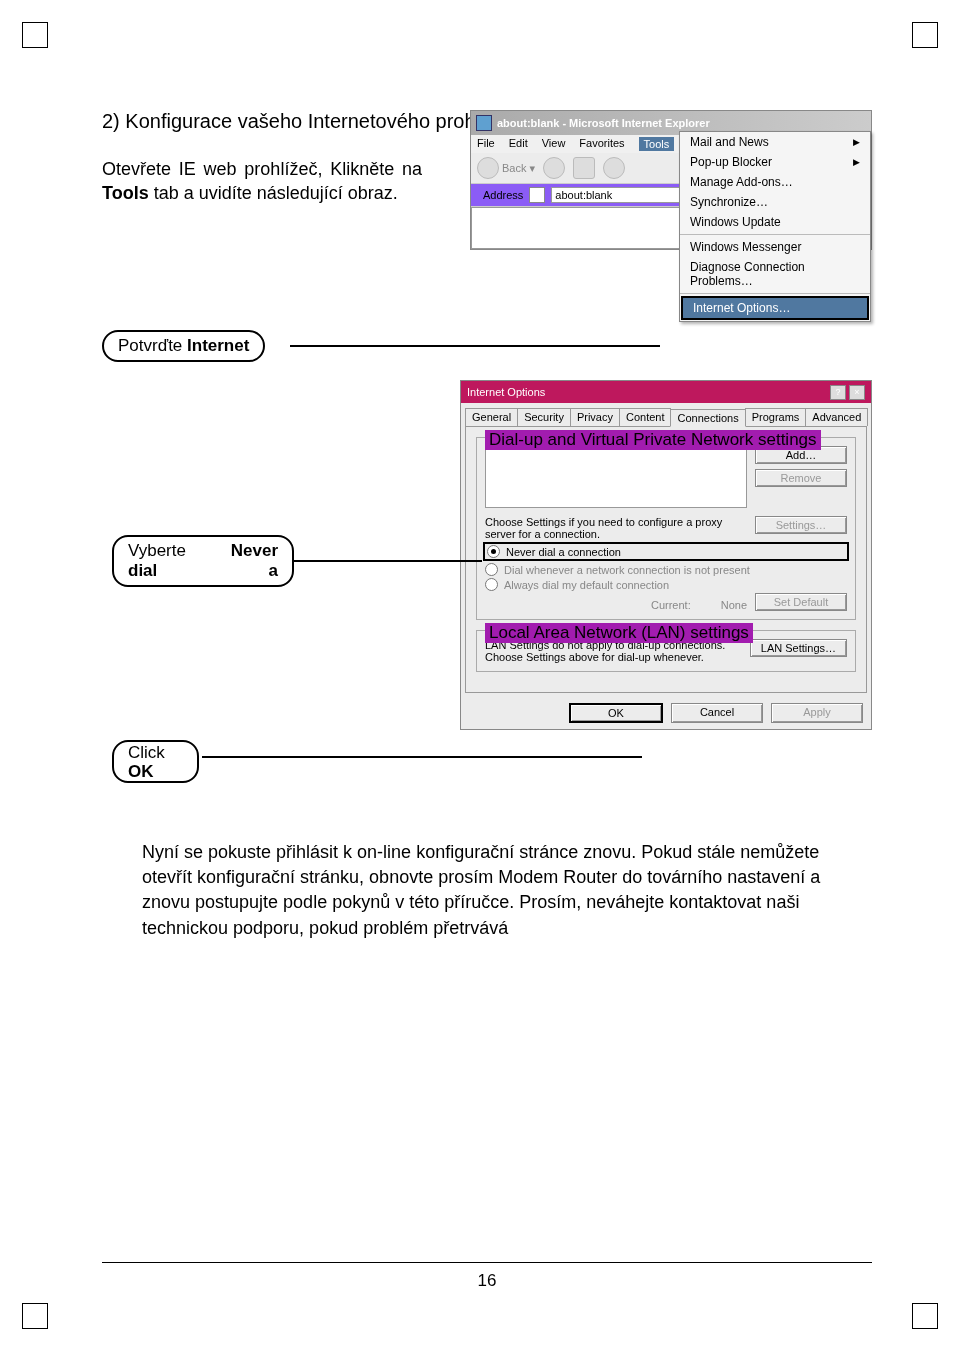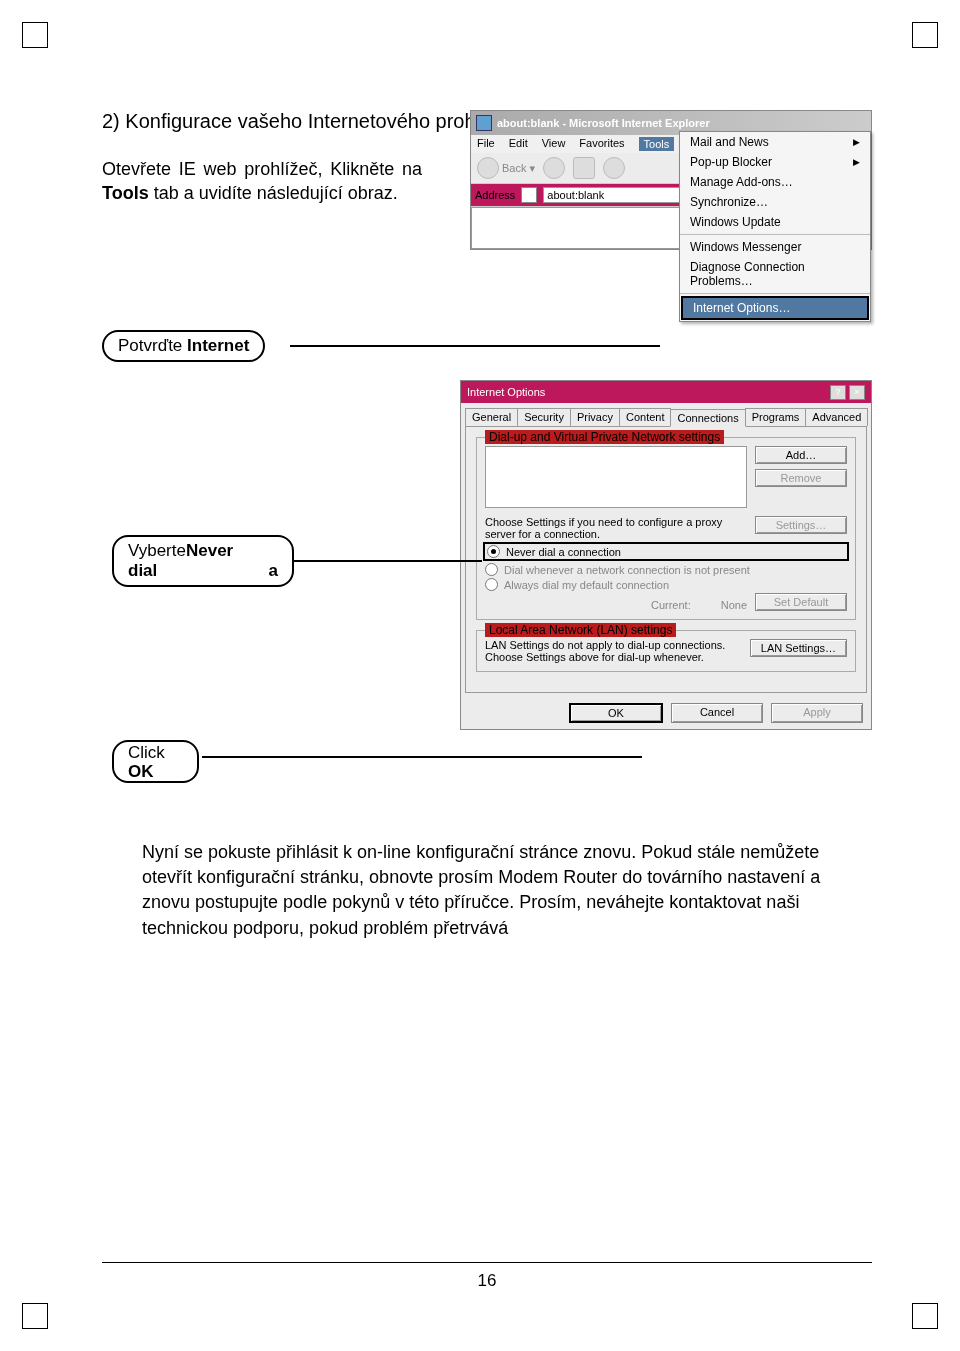--- a/index.html
+++ b/index.html
@@ -16,21 +16,21 @@
   .callout{background:#fff;border:2px solid #000;border-radius:16px;padding:4px 14px;font-size:17px;display:inline-block;position:relative;z-index:2}
   .line{position:absolute;background:#000;height:2px;z-index:1}
   .ie-window{position:absolute;top:0;right:0;width:400px;border:1px solid #888;background:#ececec;font-family:Tahoma,Arial,sans-serif;font-size:11px;color:#000}
   .ie-title{background:linear-gradient(to right,#aaa,#ccc);padding:3px 5px;display:flex;align-items:center;gap:5px;font-weight:bold;color:#fff;height:18px}
   .ie-title .ico{width:14px;height:14px;background:#5fa0d0;border:1px solid #336;display:inline-block}
   .ie-menubar{background:#f0f0f0;padding:2px 6px;display:flex;gap:14px}
   .ie-menubar span.sel{background:#5078a0;color:#fff;padding:1px 5px}
   .ie-toolbar{background:#ececec;padding:4px 6px;display:flex;align-items:center;gap:8px;border-bottom:1px solid #ccc}
   .tb-btn{display:inline-flex;align-items:center;gap:3px;color:#888}
   .tb-ico{width:20px;height:20px;border-radius:50%;background:#ddd;border:1px solid #bbb;display:inline-block}
-  .addr{display:flex;align-items:center;gap:6px;padding:3px 4px;background:#be185d;border-bottom:1px solid #ccc}
+  .addr{display:flex;align-items:center;gap:6px;padding:3px 12px;background:#8b5cf6;border-bottom:1px solid #ccc}
   .addr input{flex:1;border:1px solid #999;padding:1px 3px;font-size:11px;background:#fff}
   .dropdown{position:absolute;top:20px;right:0;width:190px;background:#f5f5f5;border:1px solid #888;box-shadow:2px 2px 3px rgba(0,0,0,.3);font-size:12px;z-index:5}
   .dd-item{padding:3px 10px;display:flex;justify-content:space-between;align-items:center}
   .dd-item.sel{background:#5078a0;color:#fff;border:2px solid #000;margin:1px}
   .dd-sep{border-top:1px solid #bbb;margin:2px 0}
   .arrow{font-size:9px}
   .ie-body{height:40px;background:#fff;border:1px solid #999;margin:0}
   .io-dialog{position:absolute;top:270px;right:0;width:410px;border:1px solid #888;background:#ececec;font-family:Tahoma,Arial,sans-serif;font-size:11px}
   .io-title{background:#be185d;color:#fff;padding:3px 6px;display:flex;justify-content:space-between;align-items:center;height:16px}
   .io-close{display:flex;gap:3px}
@@ -38,21 +38,21 @@
   .tabs{display:flex;padding:5px 4px 0 4px;gap:0;font-size:11px}
   .tab{border:1px solid #999;border-bottom:none;background:#ececec;padding:2px 6px;margin-right:-1px}
   .tab.active{background:#ececec;position:relative;top:1px;z-index:2;border-bottom:1px solid #ececec}
   .tab-body{border:1px solid #999;margin:0 4px 4px 4px;background:#ececec;padding:10px;position:relative}
   .setup-row{display:flex;align-items:center;gap:10px;margin-bottom:10px}
   .setup-ico{width:32px;height:28px;background:#ddd;border:1px solid #aaa;position:relative}
   .setup-ico::after{content:"";position:absolute;width:14px;height:14px;border-radius:50%;background:#888;right:-4px;bottom:-4px}
   .btn{background:#ececec;border:1px solid #888;padding:2px 10px;min-width:70px;text-align:center;font-size:11px;box-shadow:1px 1px 0 #fff inset,-1px -1px 0 #999 inset}
   .btn.disabled{color:#999}
   .fieldset{border:1px solid #aaa;padding:8px;margin-bottom:10px;position:relative}
-  .fieldset .legend{position:absolute;top:-8px;left:8px;background:#b91c1c;padding:0 4px;font-size:12px}
+  .fieldset .legend{position:absolute;top:-8px;left:8px;background:#a21caf;padding:0 4px;font-size:17px}
   .listbox{width:260px;height:60px;border:1px solid #999;background:#fff}
   .fs-row{display:flex;justify-content:flex-end;align-items:flex-start;gap:8px}
   .btncol{display:flex;flex-direction:column;gap:5px;align-items:stretch}
   .radio-row{display:flex;align-items:center;gap:6px;color:#888;margin:2px 0}
   .radio-row.sel{color:#000;font-weight:normal}
   .radio-row.boxed{border:2px solid #000;padding:1px 2px;margin:2px -2px}
   .radio{width:11px;height:11px;border-radius:50%;border:1px solid #777;background:#fff;display:inline-flex;align-items:center;justify-content:center}
   .radio .dot{width:5px;height:5px;border-radius:50%;background:#000}
   .kv{display:flex;gap:30px;color:#888;margin-top:6px}
   .dlg-buttons{display:flex;justify-content:flex-end;gap:8px;padding:6px 8px}
@@ -206,21 +206,21 @@
       </div>
       <div class="dlg-buttons">
         <div class="btn ok">OK</div>
         <div class="btn">Cancel</div>
         <div class="btn disabled">Apply</div>
       </div>
     </div>
 
     <div style="position:absolute;top:425px;left:10px;">
       <div class="callout" style="width:150px">
-        <div style="display:flex;justify-content:flex-start">
+        <div style="display:flex;justify-content:space-between">
             <span>Vyberte</span>
             <span class="bold">Never</span>
           </div>
         <div style="display:flex;justify-content:space-between">
             <span class="bold">dial</span>
             <span class="bold">a</span>
           </div>
       </div>
     </div>
     <div class="line" style="top:450px;left:190px;width:190px"></div>

